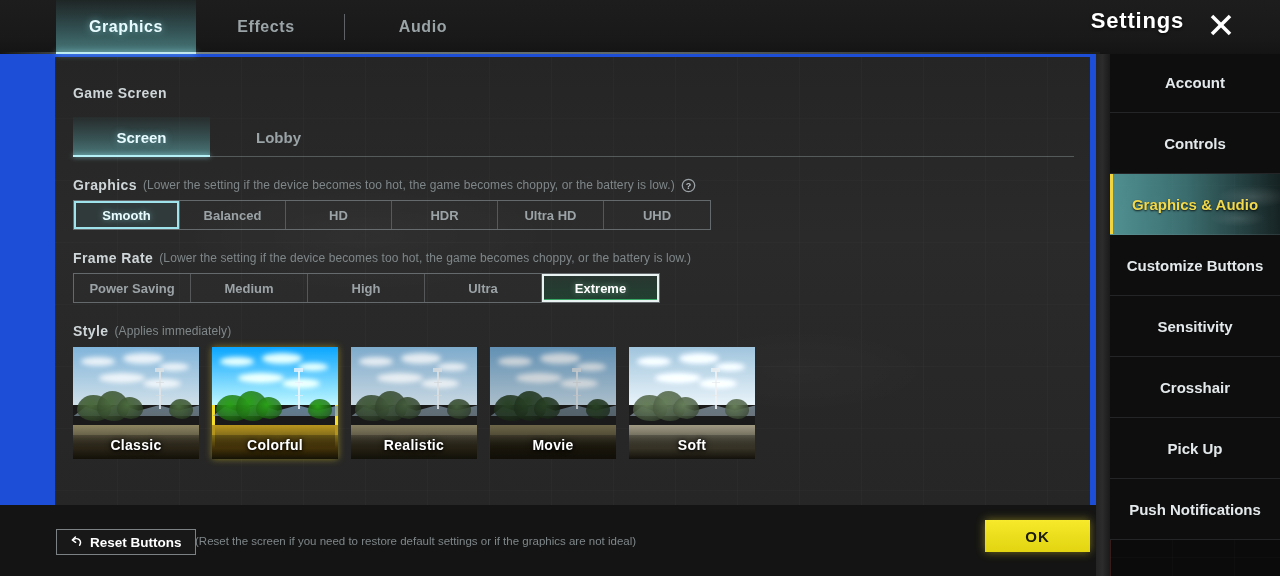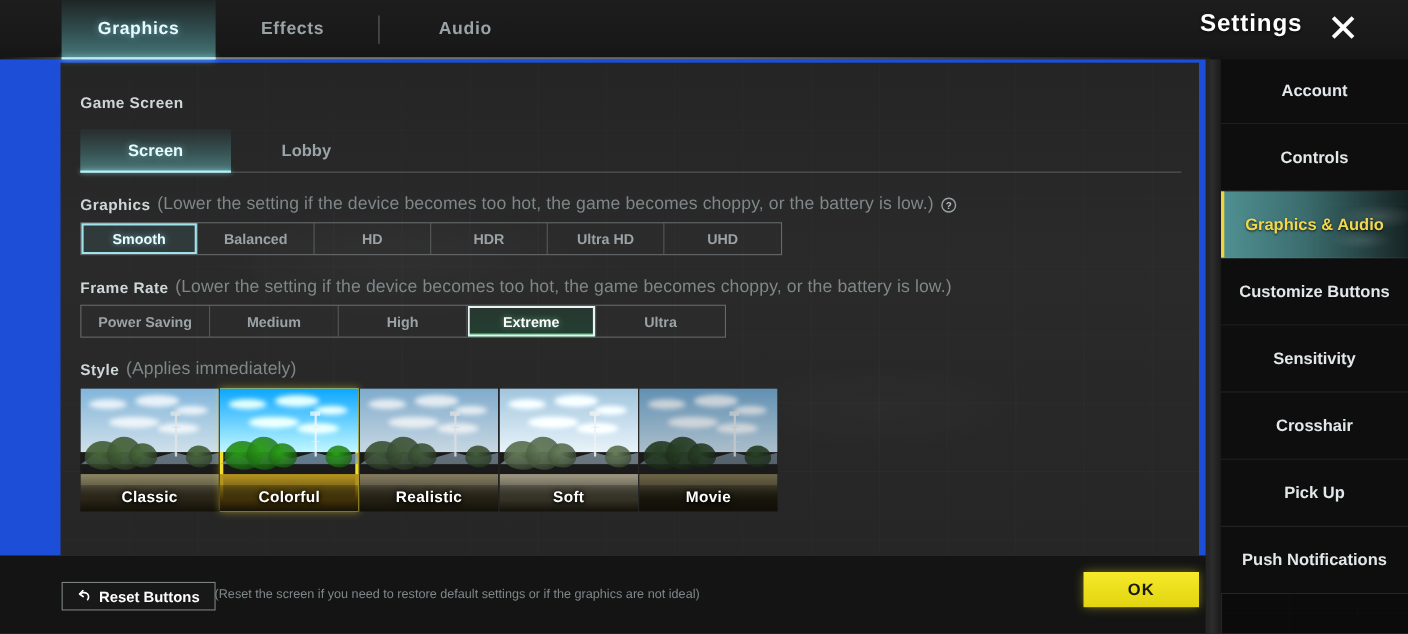--- a/index.html
+++ b/index.html
@@ -103,21 +103,21 @@
     background: linear-gradient(180deg, #252525 0%, #2a2a2a 40%, #262626 100%);
     overflow: hidden;
   }
   #content .inner { position: relative; z-index: 2; padding: 28px 16px 0 18px; }
 
   .section-title {
     font-size: 14px; font-weight: bold; color: #cfd6d8;
     letter-spacing: .4px;
   }
   .hint {
-    font-size: 16px; font-weight: normal; color: #7f8789;
+    font-size: 12px; font-weight: normal; color: #7f8789;
     letter-spacing: .1px;
   }
 
   
   #gamescreen-block { position: relative; margin-top: 16px; }
   #gamescreen-tabs { display: flex; align-items: stretch; height: 40px; position: relative; }
   #gamescreen-tabs::after {
     content: "";
     position: absolute; left: 0; right: 0; bottom: 0;
     height: 1px; background: rgba(190,205,210,.30);
@@ -177,21 +177,21 @@
     text-shadow: 0 0 6px rgba(180,255,210,.45);
   }
 
   
   #graphics-seg .seg { width: 106px; }
   
   #framerate-seg .seg { width: 117px; }
 
   
   #style-block { margin-top: 20px; }
-  #style-list { display: flex; gap: 1px; margin-top: 8px; }
+  #style-list { display: flex; gap: 13px; margin-top: 8px; }
   .style-card {
     position: relative;
     width: 126px; height: 112px;
     cursor: pointer;
     overflow: hidden;
     background: #1a1a1a;
   }
   .style-card.selected {
     box-shadow: inset 0 0 0 3px #f5de2a, 0 0 7px rgba(245,222,42,.45);
   }
@@ -391,22 +391,22 @@
 
       <div class="opt-block">
         <div class="opt-label-line">
           <span class="section-title">Frame Rate</span>
           <span class="hint">(Lower the setting if the device becomes too hot, the game becomes choppy, or the battery is low.)</span>
         </div>
         <div class="segmented" id="framerate-seg">
             <div class="seg">Power Saving</div>
             <div class="seg">Medium</div>
             <div class="seg">High</div>
+            <div class="seg">Ultra</div>
             <div class="seg sel-green">Extreme</div>
-            <div class="seg">Ultra</div>
           </div>
       </div>
 
       <div id="style-block">
         <div class="opt-label-line">
           <span class="section-title">Style</span>
           <span class="hint">(Applies immediately)</span>
         </div>
         <div id="style-list">
             <div class="style-card">
@@ -463,59 +463,59 @@
                 <div class="tree" style="left: 4px; top: 48px; width: 34px; height: 26px; background: radial-gradient(at 40% 35%, rgb(67, 96, 58) 0%, rgba(0, 0, 0, 0.55) 130%);"></div>
                 <div class="tree" style="left: 24px; top: 44px; width: 32px; height: 30px; background: radial-gradient(at 40% 35%, rgb(67, 96, 58) 0%, rgba(0, 0, 0, 0.55) 130%);"></div>
                 <div class="tree" style="left: 44px; top: 50px; width: 26px; height: 22px; background: radial-gradient(at 40% 35%, rgb(67, 96, 58) 0%, rgba(0, 0, 0, 0.55) 130%);"></div>
                 <div class="tree" style="left: 96px; top: 52px; width: 24px; height: 20px; background: radial-gradient(at 40% 35%, rgb(67, 96, 58) 0%, rgba(0, 0, 0, 0.55) 130%);"></div>
                 <div class="ground" style="height: 34px; background: linear-gradient(rgb(138, 129, 96) 0%, rgba(0, 0, 0, 0.35) 100%);"></div>
                 <div class="fore" style="height: 24px; background: linear-gradient(rgba(0, 0, 0, 0.25) 0%, rgb(38, 33, 18) 55%, rgb(18, 16, 8) 100%);"></div>
               </div>
               <div class="style-name">Realistic</div>
             </div>
             <div class="style-card">
+              <div class="thumb" style="filter: saturate(1) brightness(0.88);">
+                <div class="sky" style="background: linear-gradient(rgb(111, 164, 204) 0%, rgb(194, 216, 230) 100%);"></div>
+                <div class="cloud" style="left: 8px; top: 10px; width: 34px; height: 9px;"></div>
+                <div class="cloud" style="left: 50px; top: 6px; width: 40px; height: 11px;"></div>
+                <div class="cloud" style="left: 86px; top: 16px; width: 30px; height: 8px;"></div>
+                <div class="cloud" style="left: 26px; top: 26px; width: 46px; height: 10px;"></div>
+                <div class="cloud" style="left: 70px; top: 32px; width: 38px; height: 9px;"></div>
+                <div class="mount" style="background: linear-gradient(rgba(110, 134, 152, 0.88) 0%, rgba(126, 146, 160, 0.7) 100%); clip-path: polygon(0% 100%, 10% 52%, 22% 78%, 36% 38%, 52% 72%, 68% 44%, 84% 70%, 100% 46%, 100% 100%);"></div>
+                <div class="tower" style="left: 86px; top: 24px; height: 38px;"></div>
+                <div class="tower-top" style="left: 82px; top: 21px;"></div>
+                <div class="tree" style="left: 4px; top: 48px; width: 34px; height: 26px; background: radial-gradient(at 40% 35%, rgb(46, 74, 42) 0%, rgba(0, 0, 0, 0.55) 130%);"></div>
+                <div class="tree" style="left: 24px; top: 44px; width: 32px; height: 30px; background: radial-gradient(at 40% 35%, rgb(46, 74, 42) 0%, rgba(0, 0, 0, 0.55) 130%);"></div>
+                <div class="tree" style="left: 44px; top: 50px; width: 26px; height: 22px; background: radial-gradient(at 40% 35%, rgb(46, 74, 42) 0%, rgba(0, 0, 0, 0.55) 130%);"></div>
+                <div class="tree" style="left: 96px; top: 52px; width: 24px; height: 20px; background: radial-gradient(at 40% 35%, rgb(46, 74, 42) 0%, rgba(0, 0, 0, 0.55) 130%);"></div>
+                <div class="ground" style="height: 34px; background: linear-gradient(rgb(125, 116, 82) 0%, rgba(0, 0, 0, 0.35) 100%);"></div>
+                <div class="fore" style="height: 24px; background: linear-gradient(rgba(0, 0, 0, 0.25) 0%, rgb(28, 24, 13) 55%, rgb(18, 16, 8) 100%);"></div>
+              </div>
+              <div class="style-name">Movie</div>
+            </div>
+            <div class="style-card">
               <div class="thumb" style="filter: saturate(0.72) brightness(1.06);">
                 <div class="sky" style="background: linear-gradient(rgb(140, 188, 220) 0%, rgb(216, 230, 238) 100%);"></div>
                 <div class="cloud" style="left: 8px; top: 10px; width: 34px; height: 9px;"></div>
                 <div class="cloud" style="left: 50px; top: 6px; width: 40px; height: 11px;"></div>
                 <div class="cloud" style="left: 86px; top: 16px; width: 30px; height: 8px;"></div>
                 <div class="cloud" style="left: 26px; top: 26px; width: 46px; height: 10px;"></div>
                 <div class="cloud" style="left: 70px; top: 32px; width: 38px; height: 9px;"></div>
                 <div class="mount" style="background: linear-gradient(rgba(110, 134, 152, 0.88) 0%, rgba(126, 146, 160, 0.7) 100%); clip-path: polygon(0% 100%, 10% 52%, 22% 78%, 36% 38%, 52% 72%, 68% 44%, 84% 70%, 100% 46%, 100% 100%);"></div>
                 <div class="tower" style="left: 86px; top: 24px; height: 38px;"></div>
                 <div class="tower-top" style="left: 82px; top: 21px;"></div>
                 <div class="tree" style="left: 4px; top: 48px; width: 34px; height: 26px; background: radial-gradient(at 40% 35%, rgb(90, 122, 74) 0%, rgba(0, 0, 0, 0.55) 130%);"></div>
                 <div class="tree" style="left: 24px; top: 44px; width: 32px; height: 30px; background: radial-gradient(at 40% 35%, rgb(90, 122, 74) 0%, rgba(0, 0, 0, 0.55) 130%);"></div>
                 <div class="tree" style="left: 44px; top: 50px; width: 26px; height: 22px; background: radial-gradient(at 40% 35%, rgb(90, 122, 74) 0%, rgba(0, 0, 0, 0.55) 130%);"></div>
                 <div class="tree" style="left: 96px; top: 52px; width: 24px; height: 20px; background: radial-gradient(at 40% 35%, rgb(90, 122, 74) 0%, rgba(0, 0, 0, 0.55) 130%);"></div>
                 <div class="ground" style="height: 34px; background: linear-gradient(rgb(154, 146, 116) 0%, rgba(0, 0, 0, 0.35) 100%);"></div>
                 <div class="fore" style="height: 24px; background: linear-gradient(rgba(0, 0, 0, 0.25) 0%, rgb(53, 48, 31) 55%, rgb(18, 16, 8) 100%);"></div>
               </div>
               <div class="style-name">Soft</div>
             </div>
-            <div class="style-card">
-              <div class="thumb" style="filter: saturate(1) brightness(0.88);">
-                <div class="sky" style="background: linear-gradient(rgb(111, 164, 204) 0%, rgb(194, 216, 230) 100%);"></div>
-                <div class="cloud" style="left: 8px; top: 10px; width: 34px; height: 9px;"></div>
-                <div class="cloud" style="left: 50px; top: 6px; width: 40px; height: 11px;"></div>
-                <div class="cloud" style="left: 86px; top: 16px; width: 30px; height: 8px;"></div>
-                <div class="cloud" style="left: 26px; top: 26px; width: 46px; height: 10px;"></div>
-                <div class="cloud" style="left: 70px; top: 32px; width: 38px; height: 9px;"></div>
-                <div class="mount" style="background: linear-gradient(rgba(110, 134, 152, 0.88) 0%, rgba(126, 146, 160, 0.7) 100%); clip-path: polygon(0% 100%, 10% 52%, 22% 78%, 36% 38%, 52% 72%, 68% 44%, 84% 70%, 100% 46%, 100% 100%);"></div>
-                <div class="tower" style="left: 86px; top: 24px; height: 38px;"></div>
-                <div class="tower-top" style="left: 82px; top: 21px;"></div>
-                <div class="tree" style="left: 4px; top: 48px; width: 34px; height: 26px; background: radial-gradient(at 40% 35%, rgb(46, 74, 42) 0%, rgba(0, 0, 0, 0.55) 130%);"></div>
-                <div class="tree" style="left: 24px; top: 44px; width: 32px; height: 30px; background: radial-gradient(at 40% 35%, rgb(46, 74, 42) 0%, rgba(0, 0, 0, 0.55) 130%);"></div>
-                <div class="tree" style="left: 44px; top: 50px; width: 26px; height: 22px; background: radial-gradient(at 40% 35%, rgb(46, 74, 42) 0%, rgba(0, 0, 0, 0.55) 130%);"></div>
-                <div class="tree" style="left: 96px; top: 52px; width: 24px; height: 20px; background: radial-gradient(at 40% 35%, rgb(46, 74, 42) 0%, rgba(0, 0, 0, 0.55) 130%);"></div>
-                <div class="ground" style="height: 34px; background: linear-gradient(rgb(125, 116, 82) 0%, rgba(0, 0, 0, 0.35) 100%);"></div>
-                <div class="fore" style="height: 24px; background: linear-gradient(rgba(0, 0, 0, 0.25) 0%, rgb(28, 24, 13) 55%, rgb(18, 16, 8) 100%);"></div>
-              </div>
-              <div class="style-name">Movie</div>
-            </div>
           </div>
       </div>
 
     </div>
   </div>
 
   <div id="bottombar">
     <div id="reset-btn">
       <span>
         <svg width="15" height="14" viewBox="0 0 15 14" aria-hidden="true">

